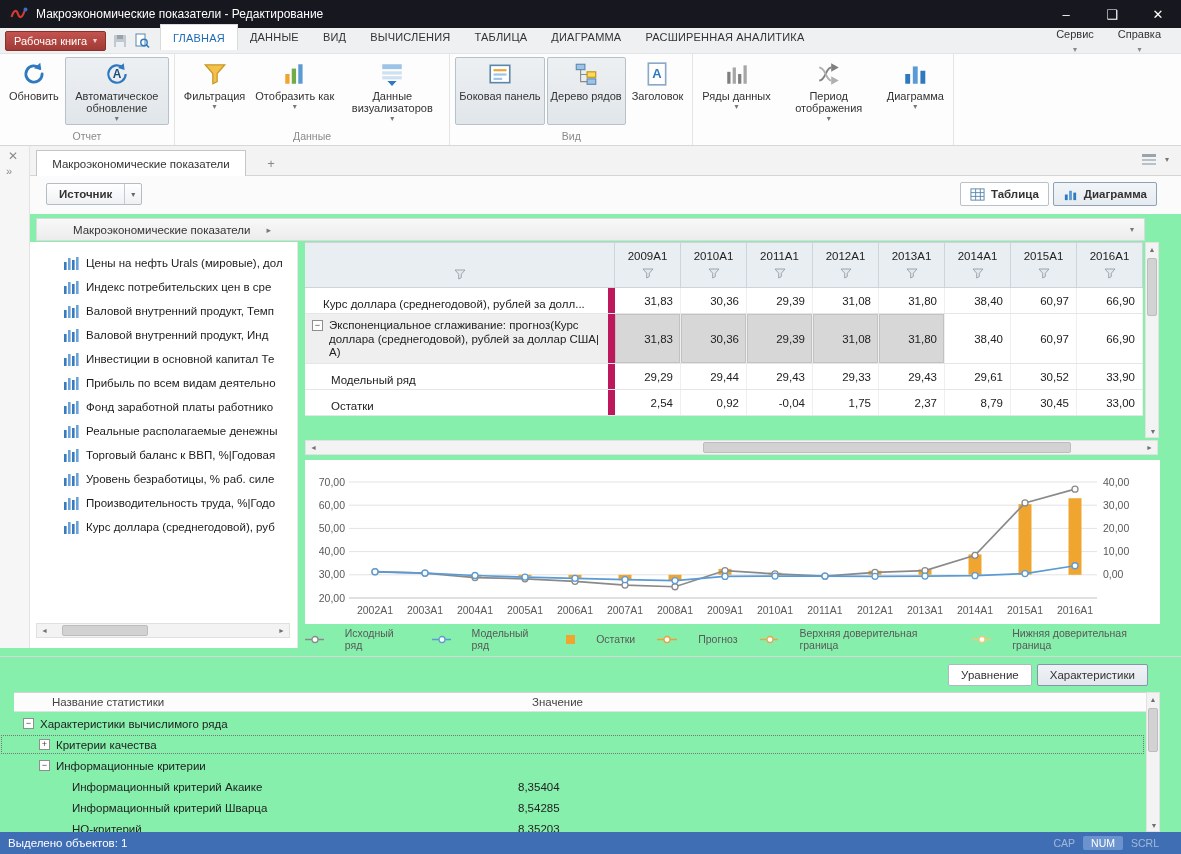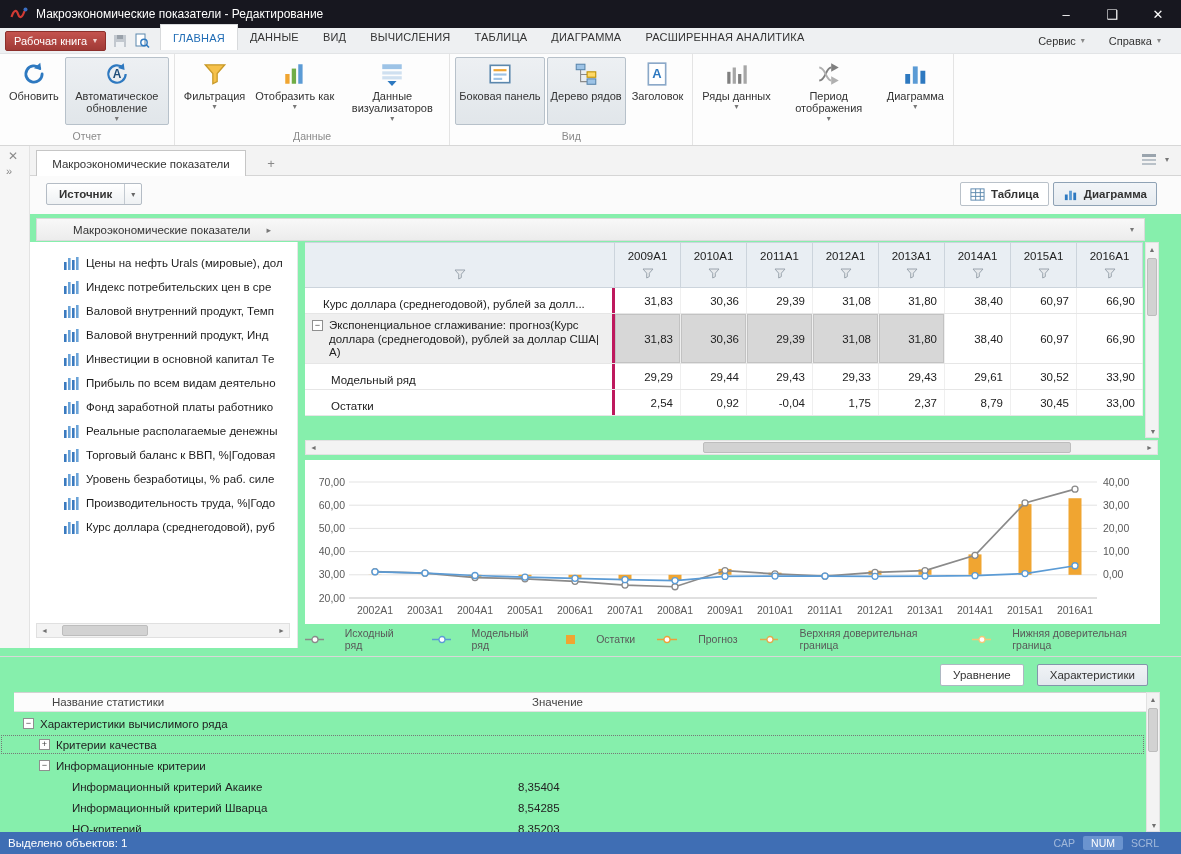--- a/index.html
+++ b/index.html
@@ -15,21 +15,21 @@
 
   
   #tabrow { position:absolute; left:0; top:28px; width:1181px; height:26px; background:#eef0f2; display:flex; align-items:center; border-bottom:1px solid #e2e4e6; }
   #workbook-btn { margin-left:5px; height:20px; padding:0 8px; background:linear-gradient(#c4534e,#a03a36); border:1px solid #8c2f2b; border-radius:2px; color:#fff; font-size:11px; display:flex; align-items:center; gap:6px; }
   #workbook-btn .caret { font-size:8px; color:#f2d4d2; }
   .qicon { width:16px; height:16px; margin-left:6px; display:inline-block; }
   #ribbon-tabs { display:flex; margin-left:10px; height:33px; }
   .rtab { padding:0 12px; height:26px; display:flex; align-items:center; font-size:11px; color:#333; letter-spacing:.2px; }
   .rtab.active { background:#fff; color:#1f6cb5; border:1px solid #d8dadc; border-bottom:none; }
   #tabrow-right { margin-left:auto; display:flex; gap:4px; margin-right:10px; }
-  .menu-btn { font-size:11px; color:#333; padding:0 10px; display:flex; align-items:center; gap:5px; }
+  .menu-btn { font-size:11px; color:#333; padding:0 10px; display:flex; align-items:center; gap:5px;flex-direction:column; }
   .menu-btn .caret { font-size:8px; color:#888; }
 
   
   #ribbon { position:absolute; left:0; top:54px; width:1181px; height:92px; background:#fdfdfd; border-bottom:1px solid #d7d7d7; display:flex; }
   .rgroup { display:flex; flex-direction:column; border-right:1px solid #e4e4e4; padding:2px 4px 0 4px; }
   .rbuttons { display:flex; align-items:flex-start; flex:1; }
   .rgroup-label { text-align:center; font-size:10.5px; color:#8a8a8a; padding:1px 0 3px 0; height:16px; }
   .rbtn { display:flex; flex-direction:column; align-items:center; padding:3px 3px 1px 3px; margin:1px; border:1px solid transparent; border-radius:2px; min-height:68px; }
   .rbtn.active { background:linear-gradient(#edf0f3,#e1e6ea); border-color:#b7c1ca; }
   .rbtn .ric { width:26px; height:26px; }
@@ -73,41 +73,41 @@
   .scroll-arrow { width:15px; height:13px; display:flex; align-items:center; justify-content:center; font-size:7px; color:#707070; }
   .scroll-track { position:relative; flex:1; height:13px; }
   .scroll-thumb { position:absolute; top:1px; height:11px; background:#d2d2d2; border:1px solid #bdbdbd; border-radius:2px; }
 
   
   #data-table { position:absolute; left:305px; top:242px; width:838px; background:#fff; font-size:11.5px; }
   .t-head { display:flex; height:46px; }
   .t-label-h { width:310px; background:#e9eef3; border:1px solid #ccd4dc; border-width:1px 1px 1px 0; display:flex; align-items:flex-end; justify-content:center; padding-bottom:7px; }
   .t-col-h { width:66px; background:#e9eef3; border-bottom:1px solid #ccd4dc; border-right:1px solid #ccd4dc; border-top:1px solid #ccd4dc; display:flex; flex-direction:column; align-items:center; padding-top:7px; gap:6px; color:#222; }
   .t-row { display:flex; border-bottom:1px solid #e6e6e6; }
-  .t-label { width:310px; padding:12px 4px 4px 18px; border-right:3px solid #be185d; line-height:13.5px; display:flex; align-items:center; }
+  .t-label { width:310px; padding:12px 4px 4px 18px; border-right:7px solid #be185d; line-height:13.5px; display:flex; align-items:center; }
   .t-label.lv1 { padding-left:26px; }
   .t-label .exp { margin-right:6px; }
   .t-label.has-exp { padding-left:7px; align-items:flex-start; padding-top:5px; }
   .t-label.graybg { background:#efefef; }
   .t-cell { width:66px; display:flex; align-items:center; justify-content:flex-end; padding-right:7px; border-right:1px solid #efefef; }
   .t-cell.sel { background:#d7d7d7; box-shadow:inset 0 0 0 1px #c2c2c2; }
   .exp { width:11px; height:11px; flex:none; border:1px solid #8f8f8f; background:#fff; font-size:9px; line-height:9px; text-align:center; color:#444; display:inline-block; margin-top:1px; }
   #table-vscroll { position:absolute; left:1145px; top:242px; width:14px; height:196px; background:#f3f3f3; border:1px solid #e2e2e2; }
   #table-vscroll .scroll-thumb { left:1px; width:10px; }
   #table-hscroll { position:absolute; left:305px; top:440px; width:853px; height:15px; background:#f3f3f3; border:1px solid #e2e2e2; display:flex; align-items:center; }
 
   
   #chart-wrap { position:absolute; left:305px; top:460px; width:855px; height:164px; background:#fff; }
   #legend { position:absolute; left:305px; top:628px; width:855px; height:22px; display:flex; align-items:center; justify-content:center; gap:22px; font-size:10.5px; color:#595959; }
   .lg-item { display:flex; align-items:center; gap:21px; }
   .lg-sq { width:9px; height:9px; display:inline-block; }
 
   
   #bottom-sep { position:absolute; left:0; top:656px; width:1181px; height:1px; background:#d8d8d8; }
-  #stat-switch { position:absolute; right:33px; top:664px; display:flex; gap:13px;text-align:center; }
+  #stat-switch { position:absolute; right:33px; top:664px; display:flex; gap:5px;text-align:center; }
   .st-btn { height:22px; padding:0 12px; display:flex; align-items:center; font-size:11.5px; color:#333; border:1px solid #adb8c2; border-radius:2px; background:#fff; }
   .st-btn.active { background:linear-gradient(#f0f3f6,#e3e8ee); border-color:#8396ab; }
   #stats-head { position:absolute; left:14px; top:692px; width:1145px; height:20px; border-top:1px solid #d2d2d2; border-bottom:1px solid #e2e2e2; background:#fcfcfc; font-size:11.5px; color:#444; }
   #stats-head .sh-name { position:absolute; left:38px; top:3px; }
   #stats-head .sh-value { position:absolute; left:518px; top:3px; }
   #stats-body { position:absolute; left:0; top:713px; width:1145px; height:119px; overflow:hidden; font-size:11.5px; }
   .s-row { position:relative; height:21px; display:flex; align-items:center; }
   .s-row.focused { outline:1px dotted #777; outline-offset:-2px; }
   .s-row .exp { position:absolute; top:4px; }
   .s-label { white-space:nowrap; }

